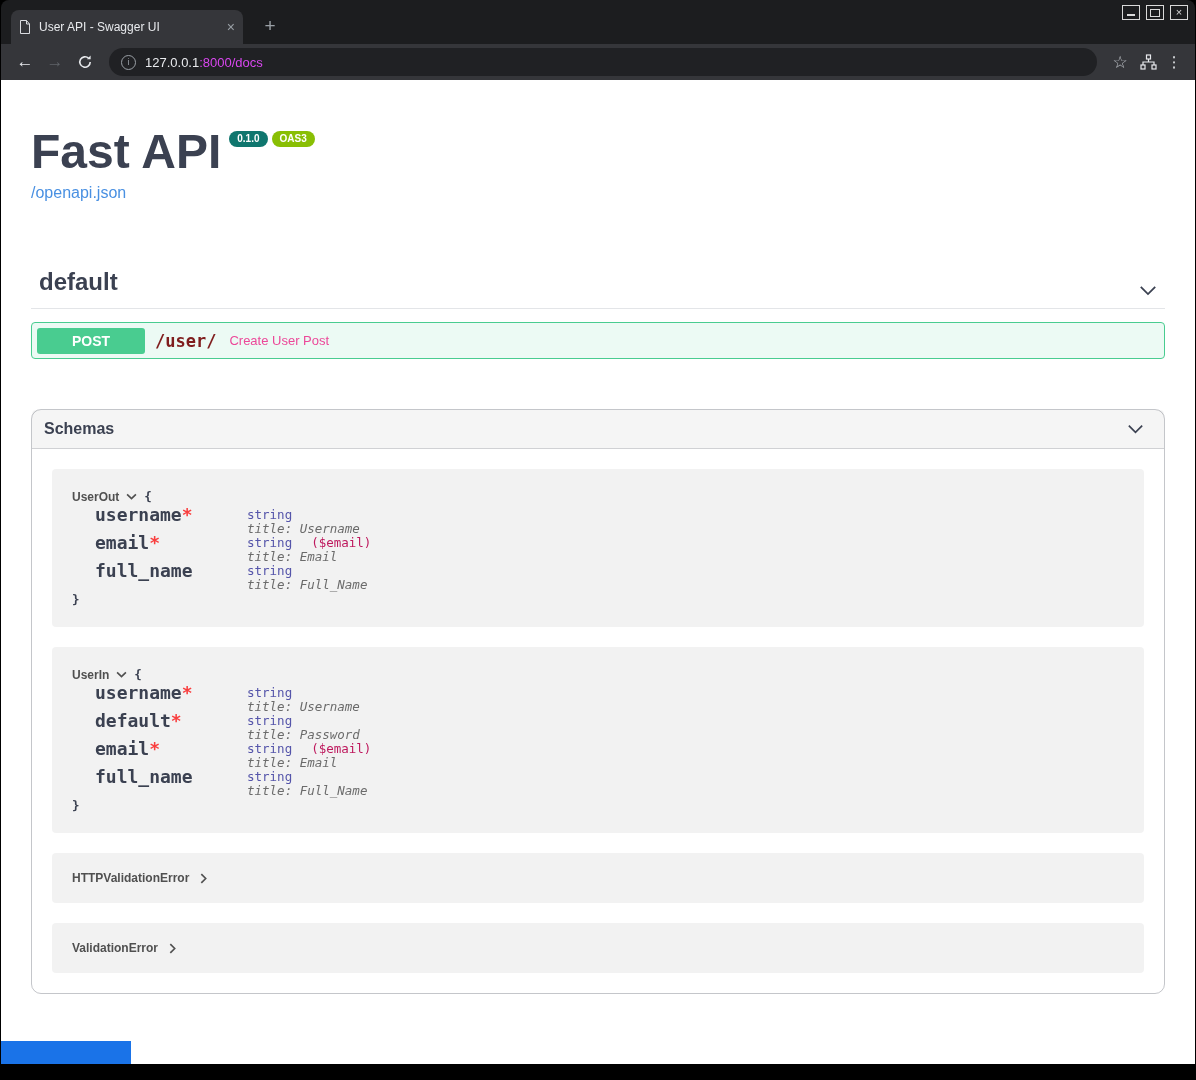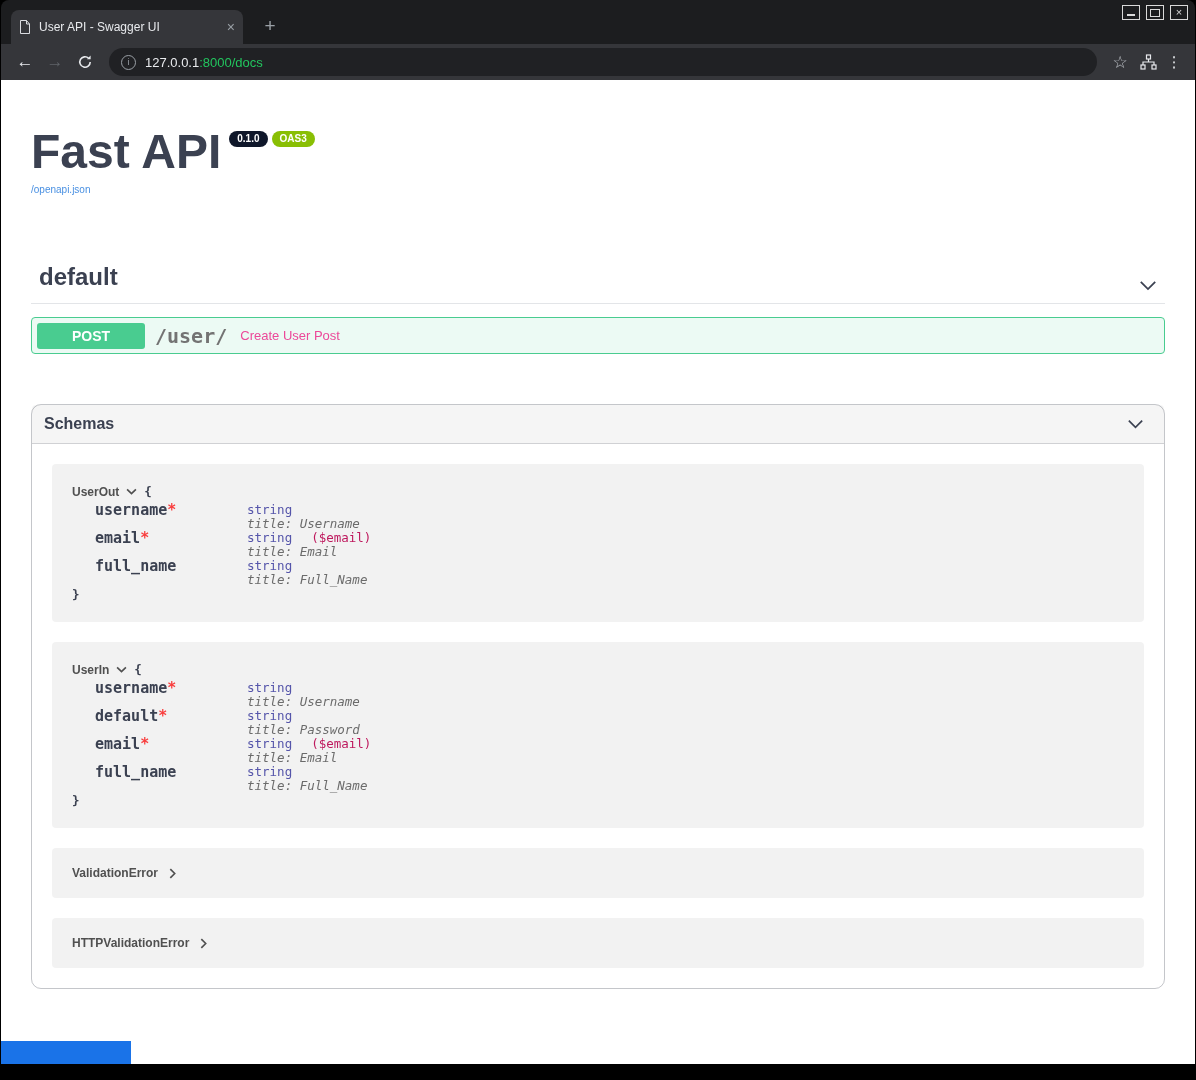--- a/index.html
+++ b/index.html
@@ -45,56 +45,56 @@
   .addressbar {
     flex:1; height:28px; background:#202124; border-radius:14px;
     display:flex; align-items:center; padding:0 12px; margin:0 8px; gap:9px;
     font-size:13px;
   }
   .info-icon {
     width:15px; height:15px; border:1px solid #9aa0a6; border-radius:50%;
     color:#9aa0a6; font-size:9px; display:flex; align-items:center; justify-content:center; flex:none;
   }
   .url-host { color:#e8eaed; }
-  .url-rest { color:#22c55e; }
+  .url-rest { color:#d946ef; }
   .star-btn { color:#bdc1c6; font-size:17px; width:26px; text-align:center; }
   .ext-btn { width:26px; display:flex; justify-content:center; }
   .kebab { color:#e8eaed; font-size:15px; width:22px; text-align:center; letter-spacing:0; }
 
   
   .content { position:relative; height:984px; background:#fff; overflow:hidden; }
   .swagger { padding:0 30px; color:#3b4151; }
 
   .info-block { padding-top:48px; }
   .api-title-row { display:flex; align-items:flex-start; gap:8px; }
   .api-title { font-size:48px; font-weight:700; color:#3b4151; line-height:1; margin:0; }
   .badges { display:flex; gap:4px; margin-top:3px; }
   .badge { font-size:10px; font-weight:700; color:#fff; padding:2px 8px; border-radius:57px; line-height:1.2; }
-  .badge.version { background:#0f172a; }
+  .badge.version { background:#0f766e; }
   .badge.oas { background:#89bf04; }
-  .spec-link { display:inline-block; margin-top:8px; color:#4990e2; font-size:10px; text-decoration:none; }
+  .spec-link { display:inline-block; margin-top:8px; color:#4990e2; font-size:16px; text-decoration:none; }
 
   .tag-section { margin-top:60px; }
   .tag-header {
     display:flex; align-items:flex-end; justify-content:space-between;
     padding:6px 8px 12px 8px; border-bottom:1px solid #e3e5e8;
   }
   .tag-name { font-size:24px; font-weight:700; color:#3b4151; }
   .chev { display:block; }
 
   .opblock {
     margin-top:13px; height:37px; display:flex; align-items:center; padding:5px;
     border:1px solid #49cc90; background:rgba(73,204,144,.1); border-radius:4px;
   }
   .method-btn {
     width:108px; height:26px; background:#49cc90; color:#fff; font-weight:700;
     font-size:14px; border:none; border-radius:3px;
     display:flex; align-items:center; justify-content:center;
   }
-  .op-path { font-family:"DejaVu Sans Mono", monospace; font-weight:700; font-size:20px; color:#737373; margin-left:10px; }
+  .op-path { font-family:"DejaVu Sans Mono", monospace; font-weight:700; font-size:17px; color:#7f1d1d; margin-left:10px; }
   .op-summary { font-size:13px; color:#ec4899; margin-left:13px; }
 
   
   .models { margin-top:50px; border:1px solid rgba(59,65,81,.3); border-radius:10px; }
   .models-header {
     display:flex; align-items:center; justify-content:space-between;
     padding:10px 20px 10px 12px; background:rgba(0,0,0,.04);
     border-bottom:1px solid rgba(59,65,81,.2); border-radius:4px 4px 0 0;
   }
   .models-heading { font-size:16px; font-weight:700; color:#3b4151; }
@@ -102,21 +102,21 @@
   .model-card { background:rgba(0,0,0,.05); border-radius:4px; padding:20px; }
   .model-card + .model-card { margin-top:20px; }
   .model-head { display:flex; align-items:center; gap:7px; }
   .model-title { font-size:12px; font-weight:700; color:#505050; }
   .mono { font-family:"DejaVu Sans Mono", monospace; }
   .brace { font-size:12.5px; color:#3b4151; font-weight:700; }
   .props { margin-top:4px; }
   .prop-row { display:flex; align-items:flex-start; }
   .prop-name {
     width:152px; margin-left:23px; flex:none;
-    font-family:"DejaVu Sans Mono", monospace; font-size:15px; font-weight:700;
+    font-family:"DejaVu Sans Mono", monospace; font-size:18px; font-weight:700;
     color:#3b4151; line-height:14px; padding-top:0;
   }
   .star { color:#f93e3e; }
   .prop-detail { font-family:"DejaVu Sans Mono", monospace; font-size:12.5px; line-height:14px; }
   .prop-type { color:#5555aa; }
   .prop-format { color:#be185d;margin-left:19px; }
   .prop-title { color:#6b6b6b; font-style:italic; }
   .brace-close { margin-top:0; }
   .model-card.collapsed { display:flex; align-items:center; gap:11px; padding:18px 20px; }
 
@@ -256,33 +256,33 @@
               </div>
               <div class="prop-row">
                 <span class="prop-name"><span>full_name</span><span class="star"></span></span>
                 <span class="prop-detail"><span class="prop-type">string</span><span class="prop-format"></span><br><span class="prop-title">title: Full_Name</span></span>
               </div>
             </div>
             <div class="mono brace brace-close">}</div>
           </div>
 
           <div class="model-card collapsed">
+            <span class="model-title">HTTPValidationError</span>
+            <svg width="7" height="11" viewBox="0 0 12 20">
+                <path d="M2 2l8 8-8 8" fill="none" stroke="#505050" stroke-width="3"></path>
+              </svg>
+          </div>
+
+          <div class="model-card collapsed">
             <span class="model-title">ValidationError</span>
             <svg width="7" height="11" viewBox="0 0 12 20">
                 <path d="M2 2l8 8-8 8" fill="none" stroke="#505050" stroke-width="3"></path>
               </svg>
           </div>
 
-          <div class="model-card collapsed">
-            <span class="model-title">HTTPValidationError</span>
-            <svg width="7" height="11" viewBox="0 0 12 20">
-                <path d="M2 2l8 8-8 8" fill="none" stroke="#505050" stroke-width="3"></path>
-              </svg>
-          </div>
-
         </div>
       </div>
 
     </div>
 
     <div class="status-bubble"></div>
   </div>
 
 </div>
 

